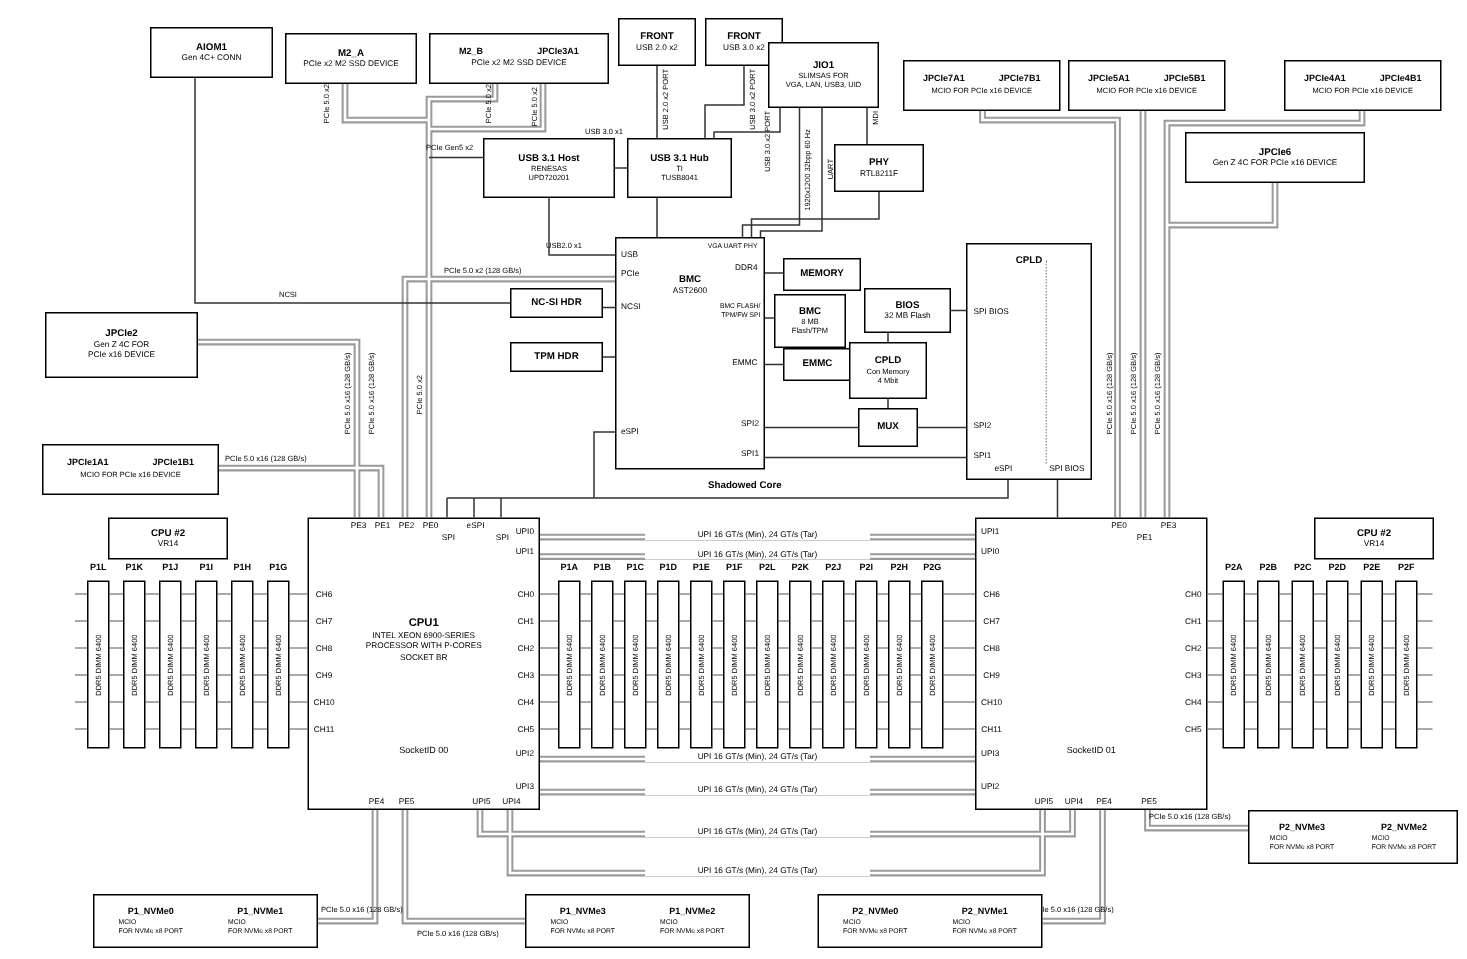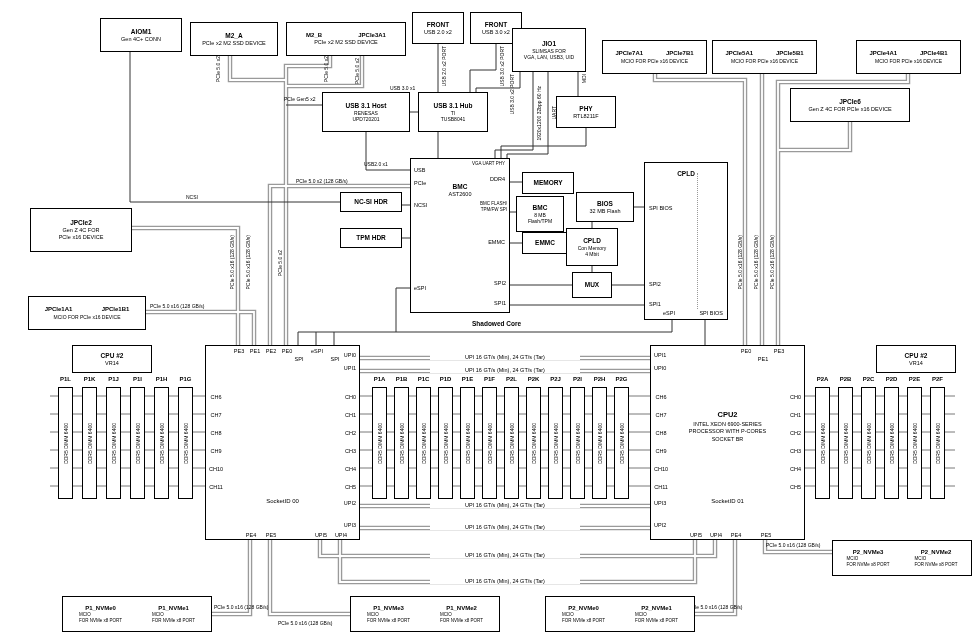--- a/index.html
+++ b/index.html
@@ -337,20 +337,26 @@
       </div>
     <div class="chcol right" style="right:3px;top:42px">
 
     <div class="ch">CH0</div>
         <div class="ch">CH1</div>
         <div class="ch">CH2</div>
         <div class="ch">CH3</div>
         <div class="ch">CH4</div>
         <div class="ch">CH5</div>
       </div>
+    <div class="cpu-title">
+      <div class="t">CPU1</div>
+      <div class="s">INTEL XEON 6900-SERIES</div>
+      <div class="s">PROCESSOR WITH P-CORES</div>
+      <div class="s">SOCKET BR</div>
+    </div>
     <div class="socket">SocketID 00</div>
   </div>
 
   <div class="box cpu" style="left:650px;top:345px;width:155px;height:195px">
     <span class="pinl" style="top:6px">UPI1</span>
     <span class="pinl" style="top:19px">UPI0</span>
     <span class="pinl" style="top:154px">UPI3</span>
     <span class="pinl" style="top:176px">UPI2</span>
     <span class="pin" style="left:95px;top:2px">PE0</span>
     <span class="pin" style="left:112px;top:10px">PE1</span>
@@ -370,26 +376,20 @@
       </div>
     <div class="chcol right" style="right:3px;top:42px">
 
     <div class="ch">CH0</div>
         <div class="ch">CH1</div>
         <div class="ch">CH2</div>
         <div class="ch">CH3</div>
         <div class="ch">CH4</div>
         <div class="ch">CH5</div>
       </div>
-    <div class="cpu-title">
-      <div class="t">CPU2</div>
-      <div class="s">INTEL XEON 6900-SERIES</div>
-      <div class="s">PROCESSOR WITH P-CORES</div>
-      <div class="s">SOCKET BR</div>
-    </div>
     <div class="socket">SocketID 01</div>
   </div>
 
   <div class="dimm-group" style="left:58px;top:376px;gap:9px">
 
       <div class="dimm-col">
         <div class="dimm-head">P1L</div>
         <div class="dimm-body">
           <span>DDR5 DIMM 6400</span>
         </div>

